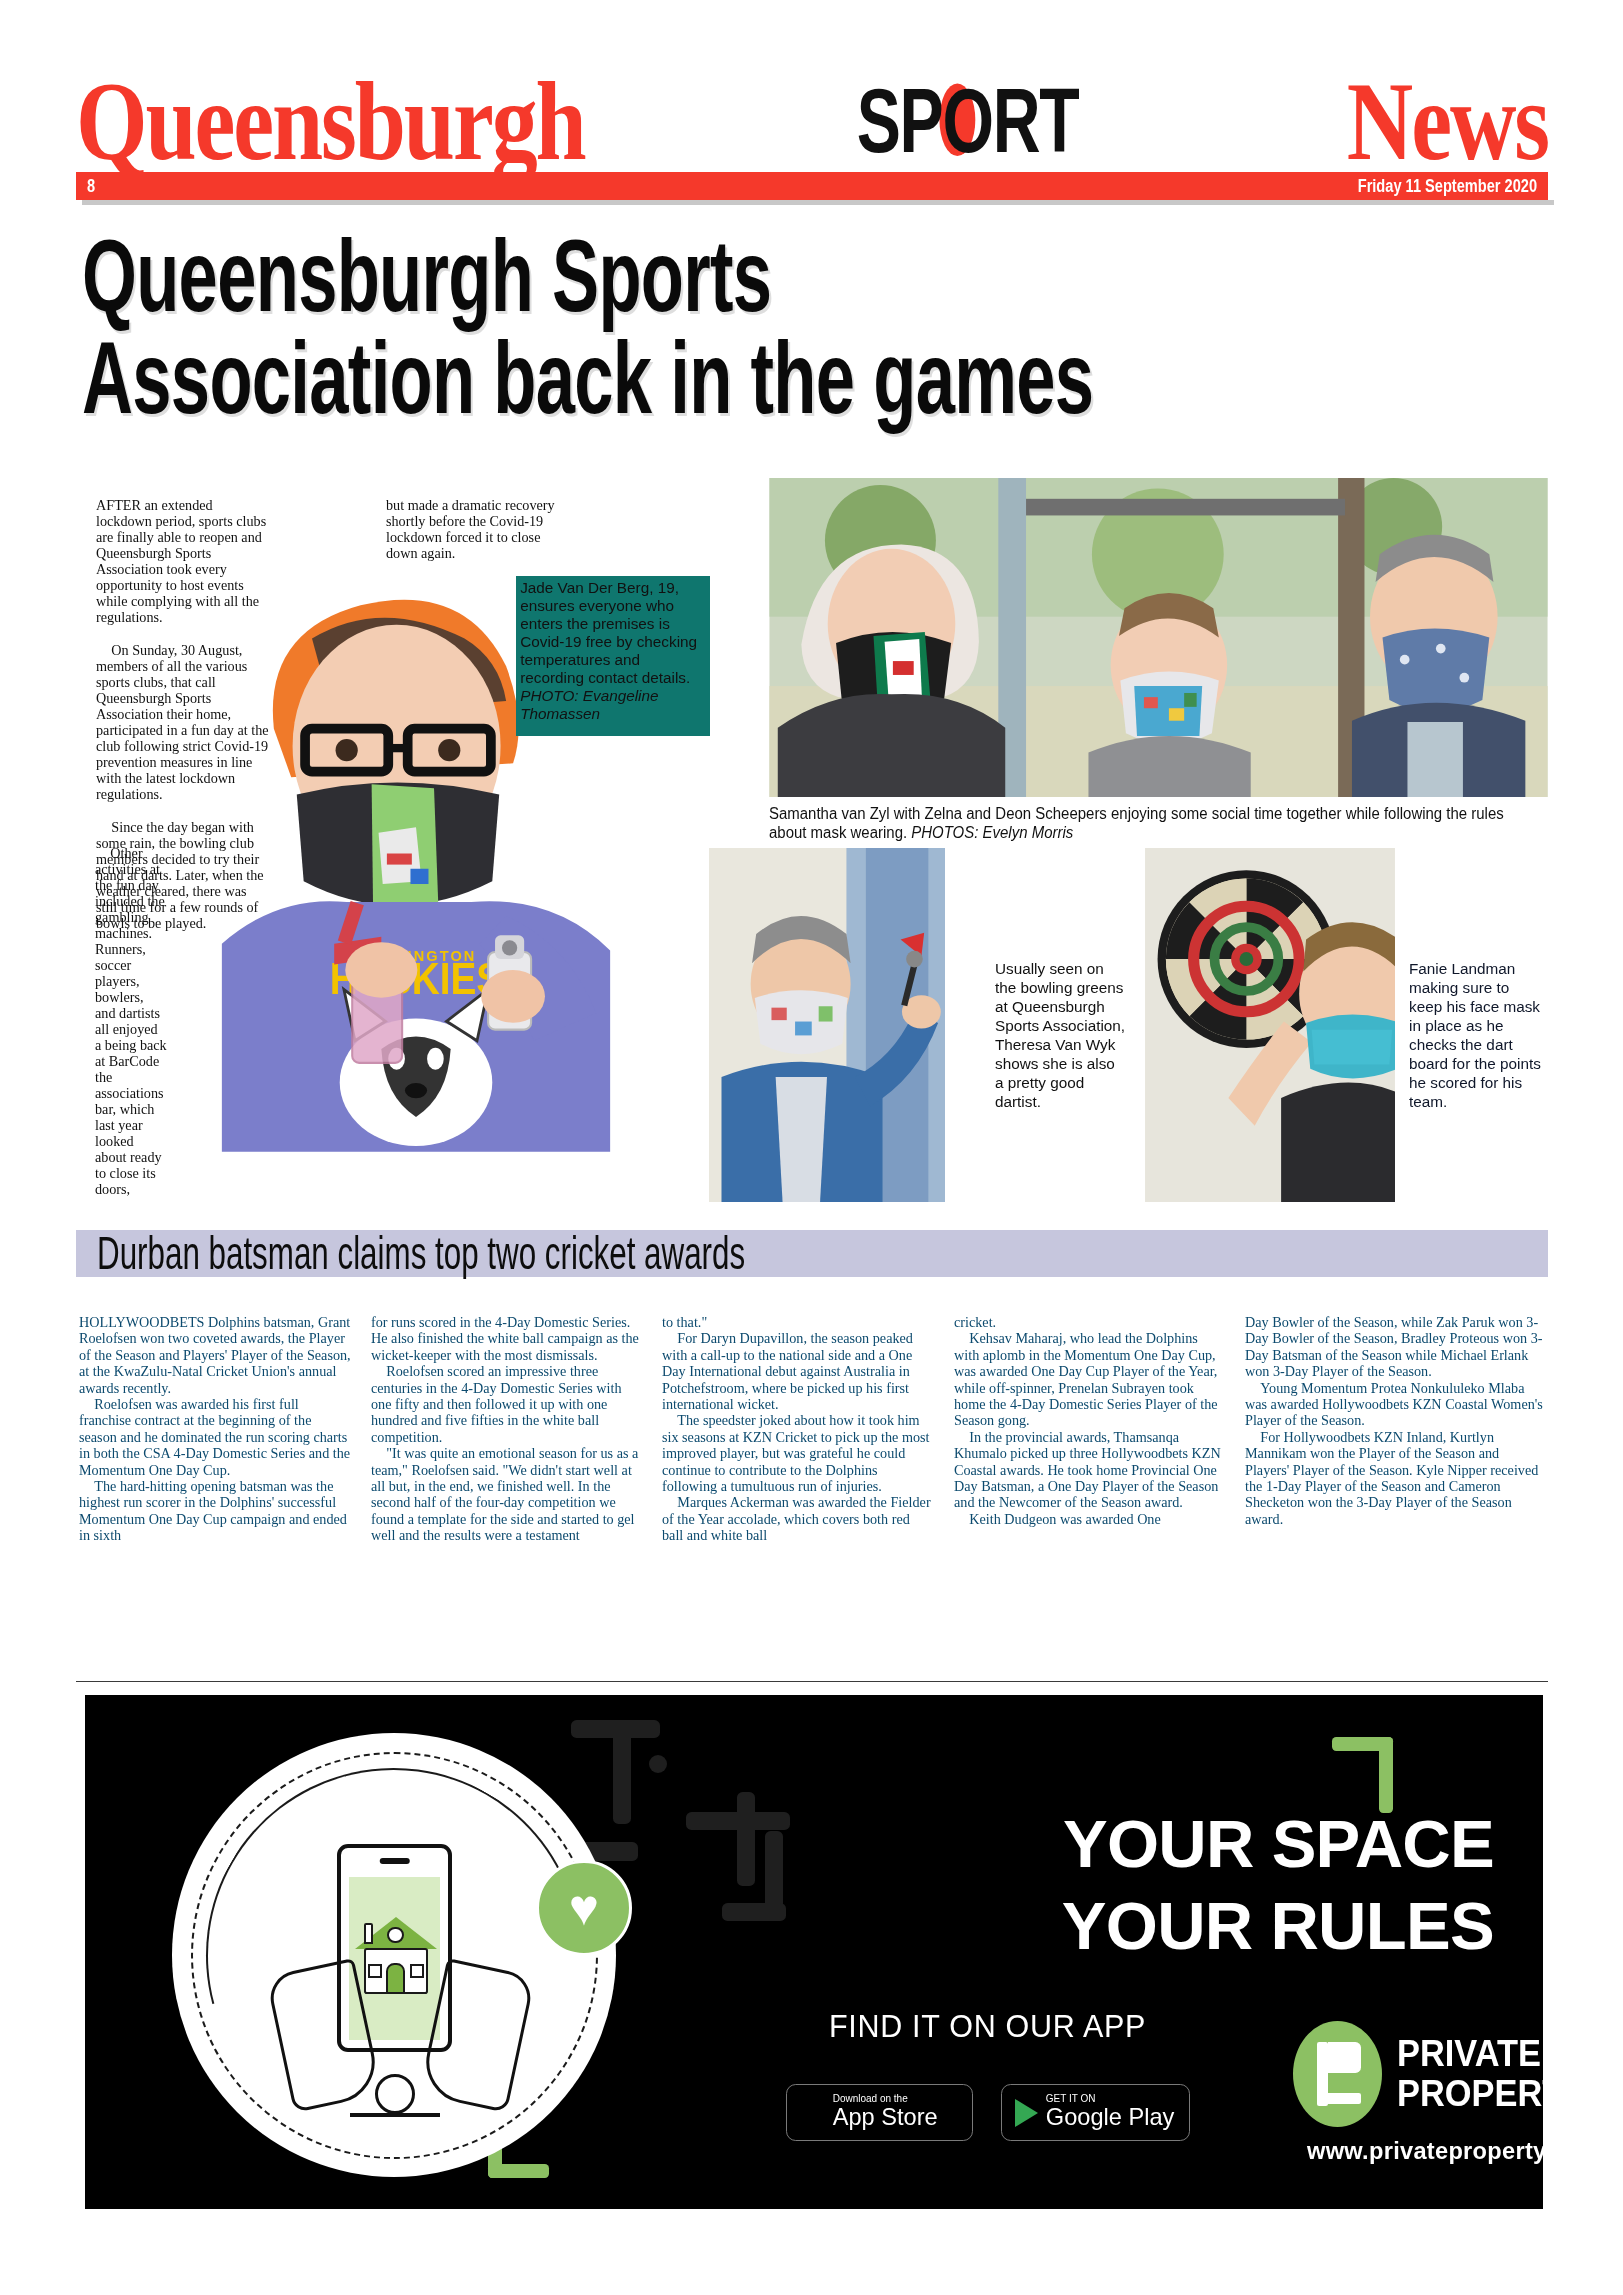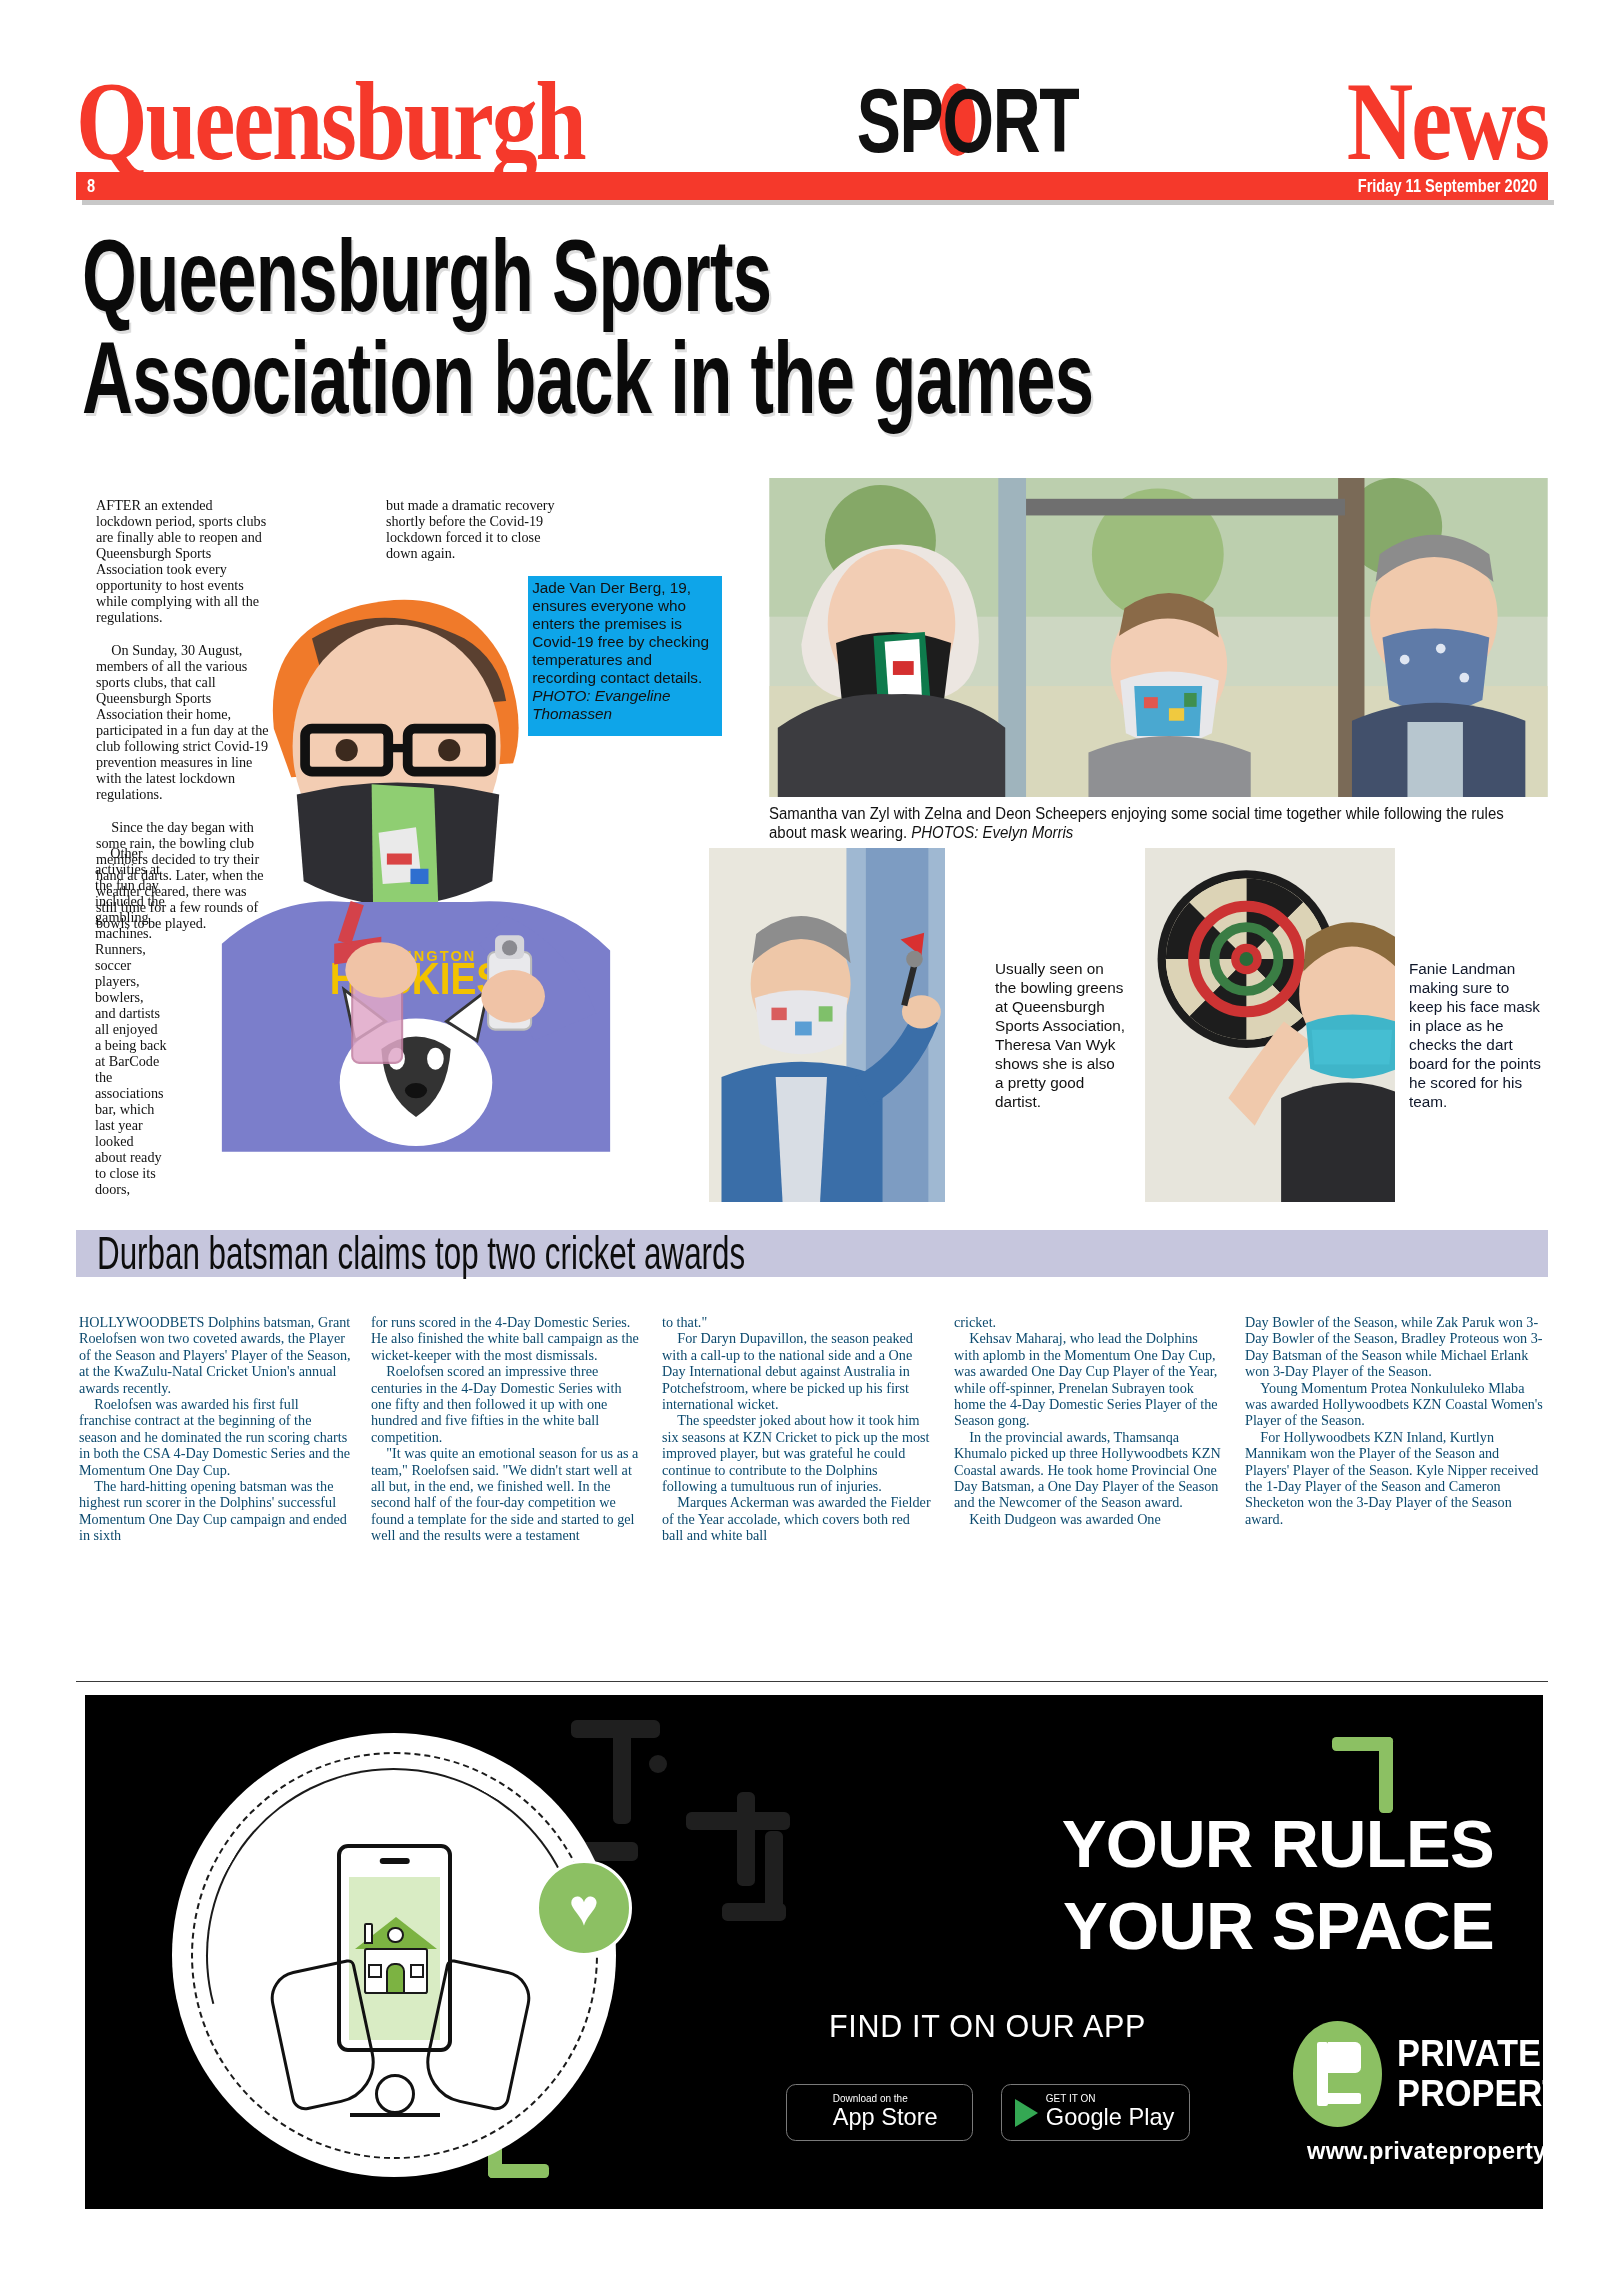--- a/index.html
+++ b/index.html
@@ -86,22 +86,22 @@
 
   
   .photo { position:absolute; overflow:hidden; }
 
   
   #photo-jade {
     left:208px; top:555px; width:416px; height:597px;
   }
   
   #cap-jade {
-    position:absolute; left:528px; top:576px; width:194px; height:160px;
-    background:#0ea5e9;
+    position:absolute; left:516px; top:576px; width:194px; height:160px;
+    background:#0f766e;
     font-family:"Liberation Sans", sans-serif;
     font-size:15.3px; line-height:18px; color:#111; padding:2.8px 4.2px;
   }
   #cap-jade .credit { font-style:italic; }
 
   
   #photo-group { left:769px; top:478px; width:779px; height:319px; }
   #cap-group {
     position:absolute; left:769px; top:804px; width:779px;
     font-family:"Liberation Sans", sans-serif;
@@ -556,22 +556,22 @@
     <div class="hands-l"></div>
     <div class="hands-r"></div>
     <div class="pedestal-ball"></div>
     <div class="pedestal-bar"></div>
 
     <div class="heart-badge">
       <span class="hrt">♥</span>
     </div>
 
     <div class="ad-copy">
+      <div>YOUR SPACE</div>
       <div>YOUR RULES</div>
-      <div>YOUR SPACE</div>
     </div>
 
     <div class="ad-find">FIND IT ON OUR APP</div>
 
     <div class="badge" id="badge-apple">
       <span class="glyph"></span>
       <span class="txt">
         <span class="small">Download on the</span>
         <span class="big">App Store</span>
       </span>

